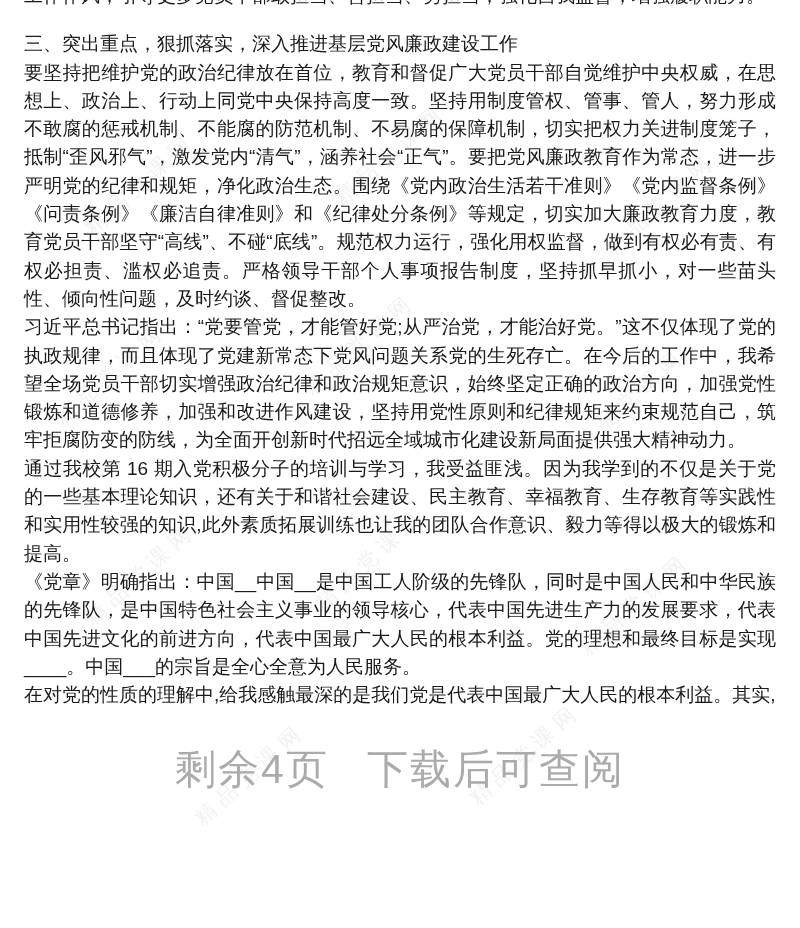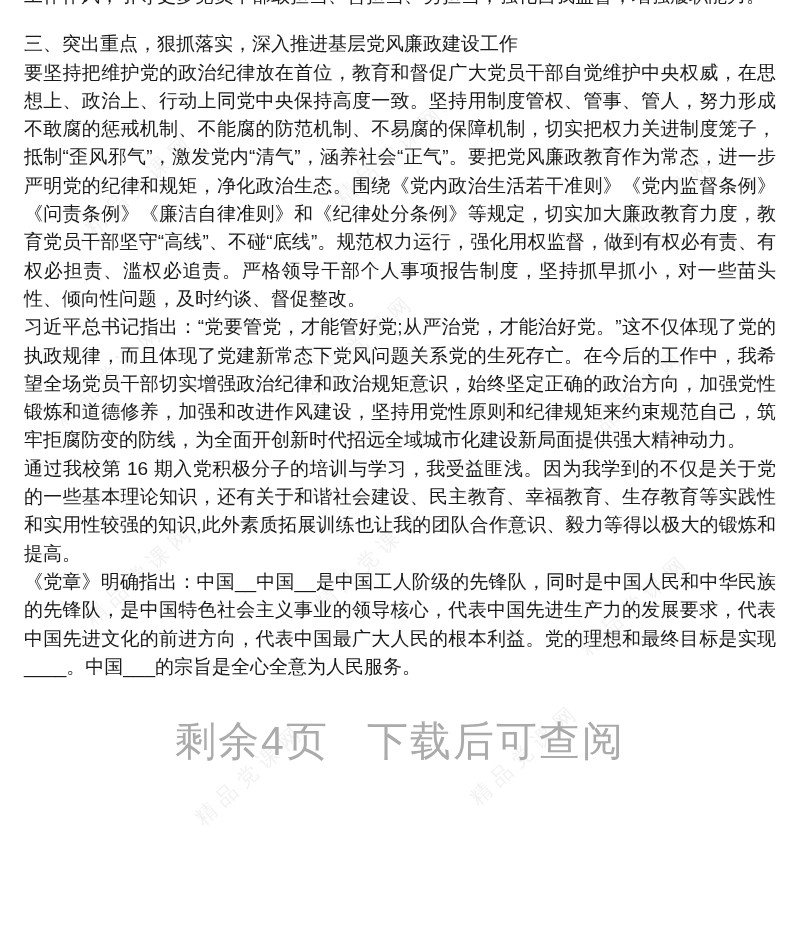--- a/index.html
+++ b/index.html
@@ -107,20 +107,21 @@
     <p class="body">要坚持把维护党的政治纪律放在首位，教育和督促广大党员干部自觉维护中央权威，在思想上、政治上、行动上同党中央保持高度一致。坚持用制度管权、管事、管人，努力形成不敢腐的惩戒机制、不能腐的防范机制、不易腐的保障机制，切实把权力关进制度笼子，抵制“歪风邪气”，激发党内“清气”，涵养社会“正气”。要把党风廉政教育作为常态，进一步严明党的纪律和规矩，净化政治生态。围绕《党内政治生活若干准则》《党内监督条例》《问责条例》《廉洁自律准则》和《纪律处分条例》等规定，切实加大廉政教育力度，教育党员干部坚守“高线”、不碰“底线”。规范权力运行，强化用权监督，做到有权必有责、有权必担责、滥权必追责。严格领导干部个人事项报告制度，坚持抓早抓小，对一些苗头性、倾向性问题，及时约谈、督促整改。</p>
 
     <p class="body">习近平总书记指出：“党要管党，才能管好党;从严治党，才能治好党。”这不仅体现了党的执政规律，而且体现了党建新常态下党风问题关系党的生死存亡。在今后的工作中，我希望全场党员干部切实增强政治纪律和政治规矩意识，始终坚定正确的政治方向，加强党性锻炼和道德修养，加强和改进作风建设，坚持用党性原则和纪律规矩来约束规范自己，筑牢拒腐防变的防线，为全面开创新时代招远全域城市化建设新局面提供强大精神动力。</p>
 
 
     <p class="body">通过我校第 16 期入党积极分子的培训与学习，我受益匪浅。因为我学到的不仅是关于党的一些基本理论知识，还有关于和谐社会建设、民主教育、幸福教育、生存教育等实践性和实用性较强的知识,此外素质拓展训练也让我的团队合作意识、毅力等得以极大的锻炼和提高。</p>
 
 
     <p class="body">《党章》明确指出：中国__中国__是中国工人阶级的先锋队，同时是中国人民和中华民族的先锋队，是中国特色社会主义事业的领导核心，代表中国先进生产力的发展要求，代表中国先进文化的前进方向，代表中国最广大人民的根本利益。党的理想和最终目标是实现____。中国___的宗旨是全心全意为人民服务。</p>
 
+    <p class="body">在对党的性质的理解中,给我感触最深的是我们党是代表中国最广大人民的根本利益。其实,</p>
 
     <div class="footer">
       <span class="remaining">剩余4页</span><span>下载后可查阅</span>
     </div>
 
   </div>
 
 </div>
 
 </body></html>

